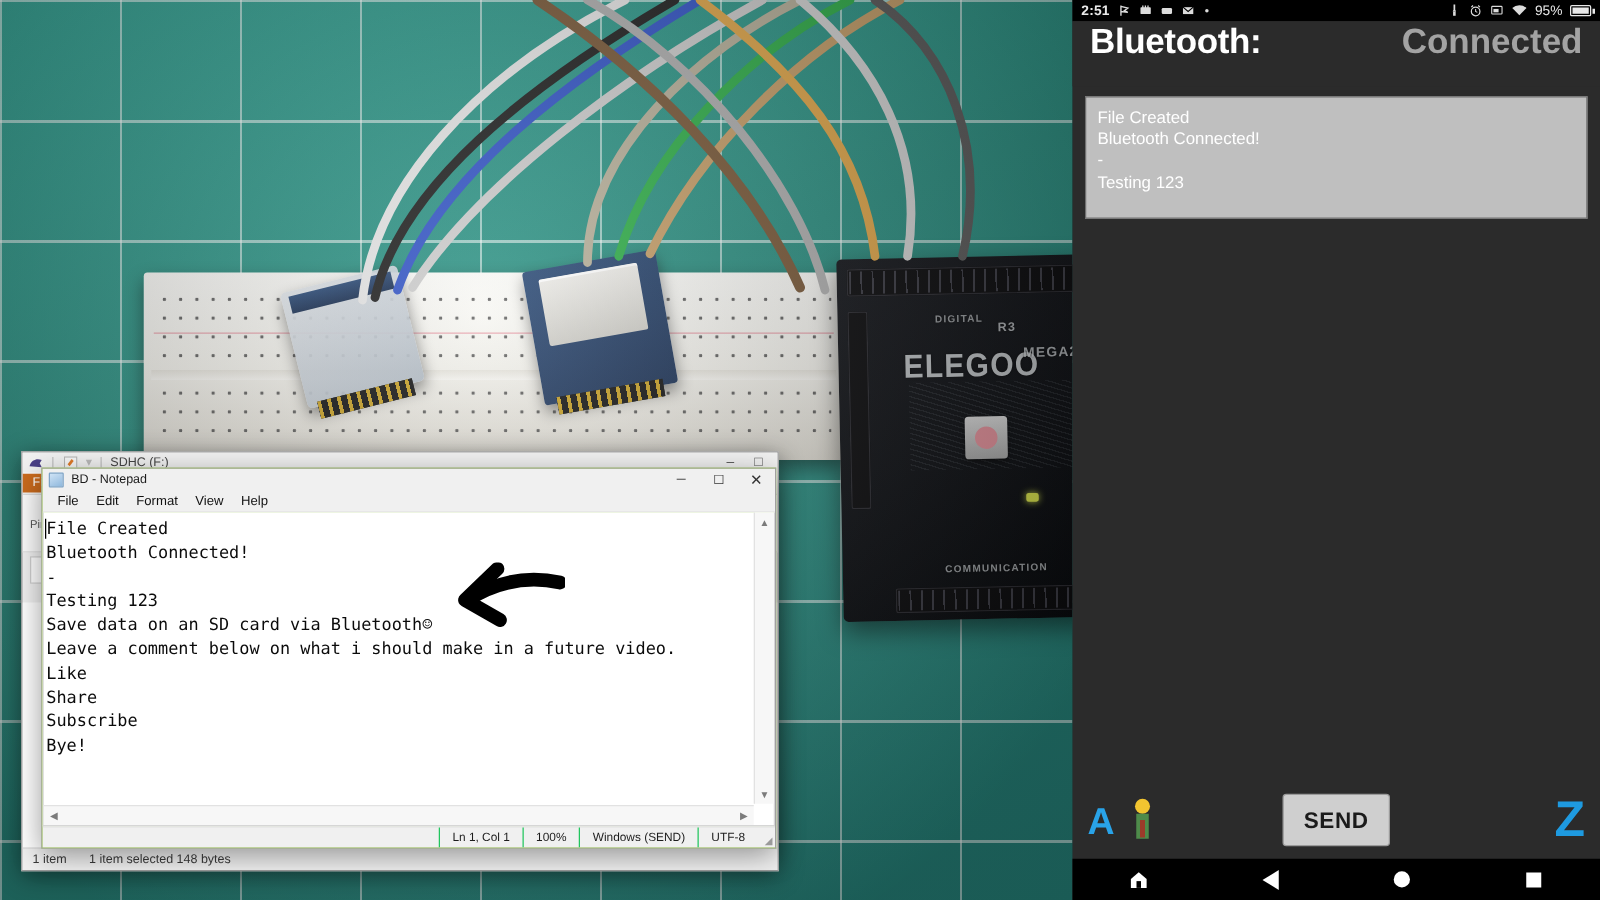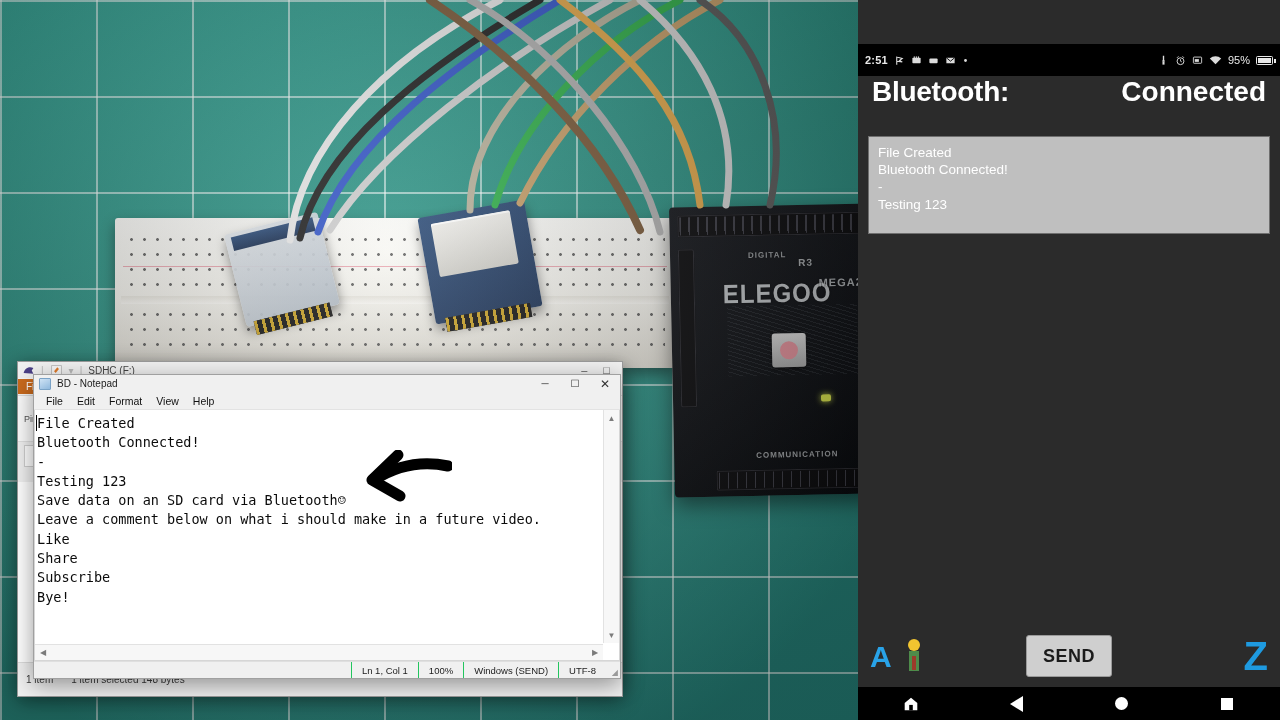--- a/index.html
+++ b/index.html
@@ -172,21 +172,21 @@
   .exp-addressbar{
     height:22px; background:#fff; border:1px solid #cfcfcf; margin:3px 6px;
     display:flex; align-items:center; gap:6px; padding:0 6px; font-size:10px; color:#555;
   }
   .exp-body{ position:absolute; left:0; right:0; top:120px; bottom:18px; background:#fff; }
   .exp-navpane{
     position:absolute; left:0; top:0; width:150px; bottom:0;
     border-right:1px solid #e6e6e6; font-size:10px; color:#444; padding:6px 4px;
   }
   .exp-status{
-    position:absolute; left:0; right:0; bottom:0; height:34px;
+    position:absolute; left:0; right:0; bottom:0; height:18px;
     background:#f0f0f0; border-top:1px solid #dcdcdc;
     display:flex; align-items:center; gap:18px; padding:0 8px;
     font-size:10px; color:#3a3a3a;
   }
 
   #notepad-win {
     position:absolute; left:33px; top:374px; width:588px; height:305px;
     background:#bef264;
     border:1px solid #a0a0a0;
     box-shadow: 0 6px 22px rgba(0,0,0,.40);
@@ -256,42 +256,42 @@
 
   
   #arrow-annotation{ position:absolute; left:360px; top:450px; width:92px; height:52px; }
 
   
   #phone {
     position:absolute; left:858px; top:0; width:422px; height:720px;
     background:#2b2b2b;
   }
   .and-statusbar{
-    height:32px; background:#000; display:flex; align-items:center;
-    padding:0 7px; color:#e8e8e8; font-size:10.5px; gap:6px;margin-top:44px;
+    height:17px; background:#000; display:flex; align-items:center;
+    padding:0 7px; color:#e8e8e8; font-size:10.5px; gap:6px;
   }
   .and-clock{ font-size:11px; font-weight:bold; letter-spacing:.2px;}
   .sb-ic { opacity:.95; display:inline-flex; align-items:center;}
   .sb-right{ margin-left:auto; display:flex; align-items:center; gap:6px; }
   .sb-batt-pct{ font-size:11px; }
   .sb-batt{
     width:17px;height:9px;border:1.4px solid #e8e8e8;border-radius:1.5px;position:relative;
   }
   .sb-batt::after{ content:""; position:absolute; right:-3.5px; top:2px; width:2px; height:4px; background:#e8e8e8;}
   .sb-batt i{ position:absolute; left:1px; top:1px; bottom:1px; width:85%; background:#e8e8e8; display:block;}
 
   .and-header{
     height:52px; background:#2b2b2b; display:flex; align-items:flex-start;
     padding:0 14px;
   }
   .and-header .bt-label{
     color:#fff; font-size:28px; font-weight:bold; letter-spacing:-.3px;
   }
   .and-header .bt-status{
-    margin-left:auto; color:#ffffff; font-size:28px; font-weight:bold;
+    margin-left:auto; color:#a3a3a3; font-size:28px; font-weight:bold;
   }
   .and-input{
     margin:4px 10px 0 10px; height:415px;
     background:#bfbfbf; border:1px solid #6f6f6f;
     padding:10px 9px; color:#fff; font-size:15.5px; line-height:20px;
   }
   .and-log{
     margin:8px 10px 0 10px; height:98px;
     background:#bfbfbf; border:1px solid #6f6f6f;
     padding:7px 9px; color:#fff; font-size:13.5px; line-height:17.2px;

